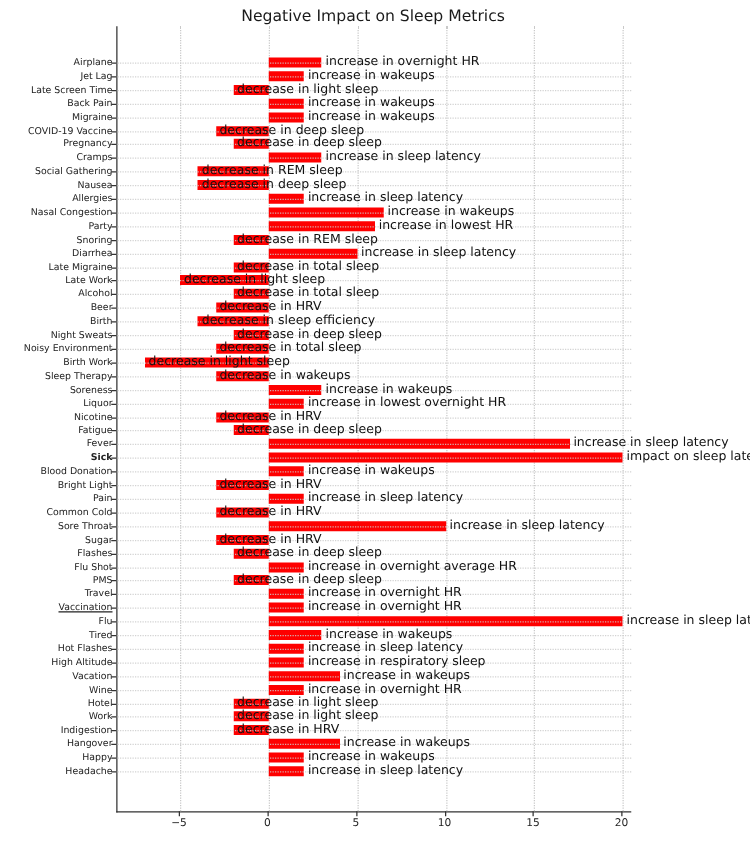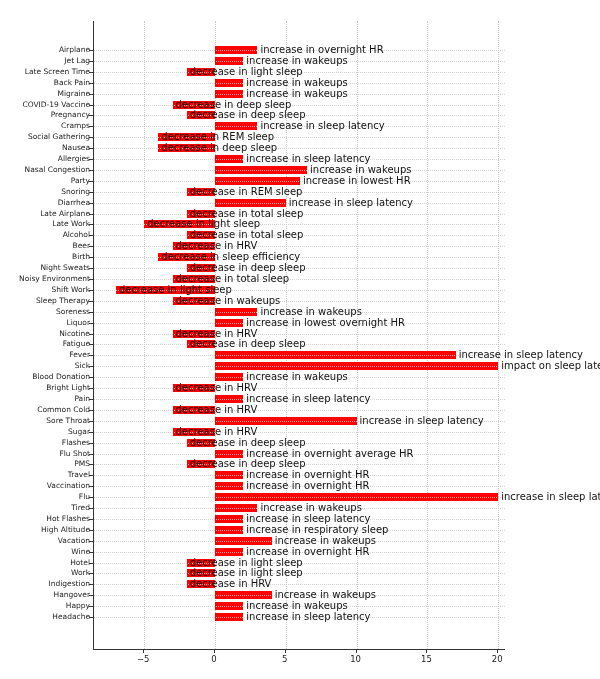--- a/index.html
+++ b/index.html
@@ -35,20 +35,21 @@
   }
   .x-axis-label{
     position:absolute;top:664px;left:93px;width:411px;text-align:center;
     font-size:9.5px;color:#1a1a1a;white-space:nowrap;
   }
 </style>
 </head>
 <body>
 
 <div id="chart">
+  <div class="chart-title">Negative Impact on Sleep Metrics</div>
   <div class="plot-area">
       <div class="grid-v" style="left: 50.2px;"></div>
       <div class="grid-v" style="left: 121px;"></div>
       <div class="grid-v" style="left: 191.8px;"></div>
       <div class="grid-v" style="left: 262.6px;"></div>
       <div class="grid-v" style="left: 333.4px;"></div>
       <div class="grid-v" style="left: 404.2px;"></div>
       <div class="grid-h" style="top: 29px;"></div>
       <div class="bar" style="background: rgb(254, 0, 0); top: 25px; left: 121px; width: 42.48px;"></div>
       <div class="bar-label" style="top: 25px; left: 166.48px;">increase in overnight HR</div>
@@ -244,49 +245,49 @@
     <div class="ytick-label" style="top: 154.06px;">Allergies</div>
     <div class="ytick-mark" style="top: 159.06px;"></div>
     <div class="ytick-label" style="top: 164.966px;">Nasal Congestion</div>
     <div class="ytick-mark" style="top: 169.966px;"></div>
     <div class="ytick-label" style="top: 175.872px;">Party</div>
     <div class="ytick-mark" style="top: 180.872px;"></div>
     <div class="ytick-label" style="top: 186.778px;">Snoring</div>
     <div class="ytick-mark" style="top: 191.778px;"></div>
     <div class="ytick-label" style="top: 197.684px;">Diarrhea</div>
     <div class="ytick-mark" style="top: 202.684px;"></div>
-    <div class="ytick-label" style="top: 208.59px;">Late Airplane</div>
+    <div class="ytick-label" style="top: 208.59px;">Late Migraine</div>
     <div class="ytick-mark" style="top: 213.59px;"></div>
     <div class="ytick-label" style="top: 219.496px;">Late Work</div>
     <div class="ytick-mark" style="top: 224.496px;"></div>
     <div class="ytick-label" style="top: 230.402px;">Alcohol</div>
     <div class="ytick-mark" style="top: 235.402px;"></div>
     <div class="ytick-label" style="top: 241.308px;">Beer</div>
     <div class="ytick-mark" style="top: 246.308px;"></div>
     <div class="ytick-label" style="top: 252.214px;">Birth</div>
     <div class="ytick-mark" style="top: 257.214px;"></div>
     <div class="ytick-label" style="top: 263.12px;">Night Sweats</div>
     <div class="ytick-mark" style="top: 268.12px;"></div>
     <div class="ytick-label" style="top: 274.026px;">Noisy Environment</div>
     <div class="ytick-mark" style="top: 279.026px;"></div>
-    <div class="ytick-label" style="top: 284.932px;">Shift Work</div>
+    <div class="ytick-label" style="top: 284.932px;">Birth Work</div>
     <div class="ytick-mark" style="top: 289.932px;"></div>
     <div class="ytick-label" style="top: 295.838px;">Sleep Therapy</div>
     <div class="ytick-mark" style="top: 300.838px;"></div>
     <div class="ytick-label" style="top: 306.744px;">Soreness</div>
     <div class="ytick-mark" style="top: 311.744px;"></div>
     <div class="ytick-label" style="top: 317.65px;">Liquor</div>
     <div class="ytick-mark" style="top: 322.65px;"></div>
     <div class="ytick-label" style="top: 328.556px;">Nicotine</div>
     <div class="ytick-mark" style="top: 333.556px;"></div>
     <div class="ytick-label" style="top: 339.462px;">Fatigue</div>
     <div class="ytick-mark" style="top: 344.462px;"></div>
     <div class="ytick-label" style="top: 350.368px;">Fever</div>
     <div class="ytick-mark" style="top: 355.368px;"></div>
-    <div class="ytick-label" style="top: 361.274px;">Sick</div>
+    <div class="ytick-label" style="top: 361.274px; font-weight: bold;">Sick</div>
     <div class="ytick-mark" style="top: 366.274px;"></div>
     <div class="ytick-label" style="top: 372.18px;">Blood Donation</div>
     <div class="ytick-mark" style="top: 377.18px;"></div>
     <div class="ytick-label" style="top: 383.086px;">Bright Light</div>
     <div class="ytick-mark" style="top: 388.086px;"></div>
     <div class="ytick-label" style="top: 393.992px;">Pain</div>
     <div class="ytick-mark" style="top: 398.992px;"></div>
     <div class="ytick-label" style="top: 404.898px;">Common Cold</div>
     <div class="ytick-mark" style="top: 409.898px;"></div>
     <div class="ytick-label" style="top: 415.804px;">Sore Throat</div>
@@ -294,21 +295,21 @@
     <div class="ytick-label" style="top: 426.71px;">Sugar</div>
     <div class="ytick-mark" style="top: 431.71px;"></div>
     <div class="ytick-label" style="top: 437.616px;">Flashes</div>
     <div class="ytick-mark" style="top: 442.616px;"></div>
     <div class="ytick-label" style="top: 448.522px;">Flu Shot</div>
     <div class="ytick-mark" style="top: 453.522px;"></div>
     <div class="ytick-label" style="top: 459.428px;">PMS</div>
     <div class="ytick-mark" style="top: 464.428px;"></div>
     <div class="ytick-label" style="top: 470.334px;">Travel</div>
     <div class="ytick-mark" style="top: 475.334px;"></div>
-    <div class="ytick-label" style="top: 481.24px;">Vaccination</div>
+    <div class="ytick-label" style="top: 481.24px; text-decoration: underline;">Vaccination</div>
     <div class="ytick-mark" style="top: 486.24px;"></div>
     <div class="ytick-label" style="top: 492.146px;">Flu</div>
     <div class="ytick-mark" style="top: 497.146px;"></div>
     <div class="ytick-label" style="top: 503.052px;">Tired</div>
     <div class="ytick-mark" style="top: 508.052px;"></div>
     <div class="ytick-label" style="top: 513.958px;">Hot Flashes</div>
     <div class="ytick-mark" style="top: 518.958px;"></div>
     <div class="ytick-label" style="top: 524.864px;">High Altitude</div>
     <div class="ytick-mark" style="top: 529.864px;"></div>
     <div class="ytick-label" style="top: 535.77px;">Vacation</div>

